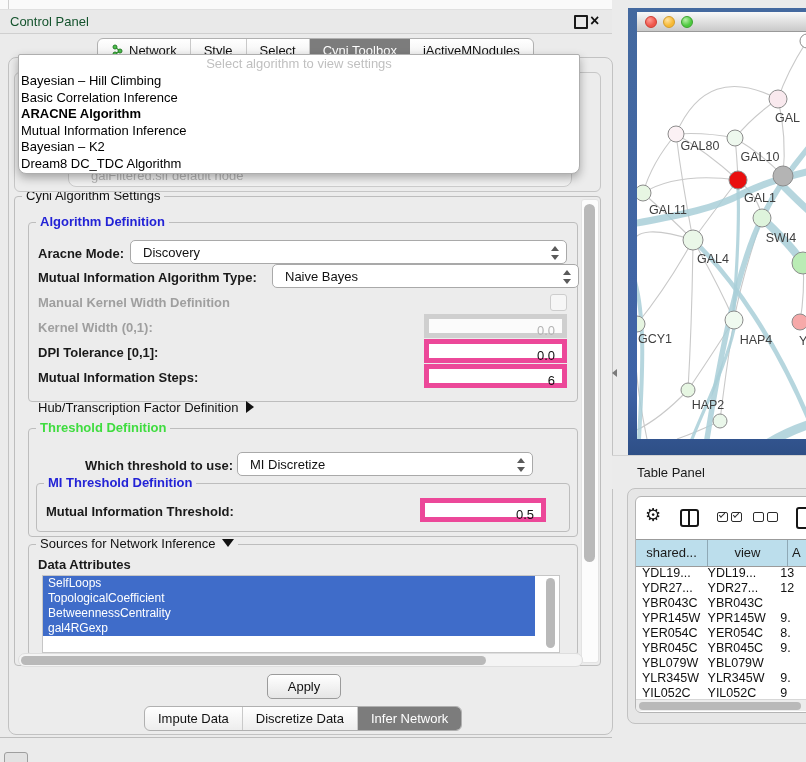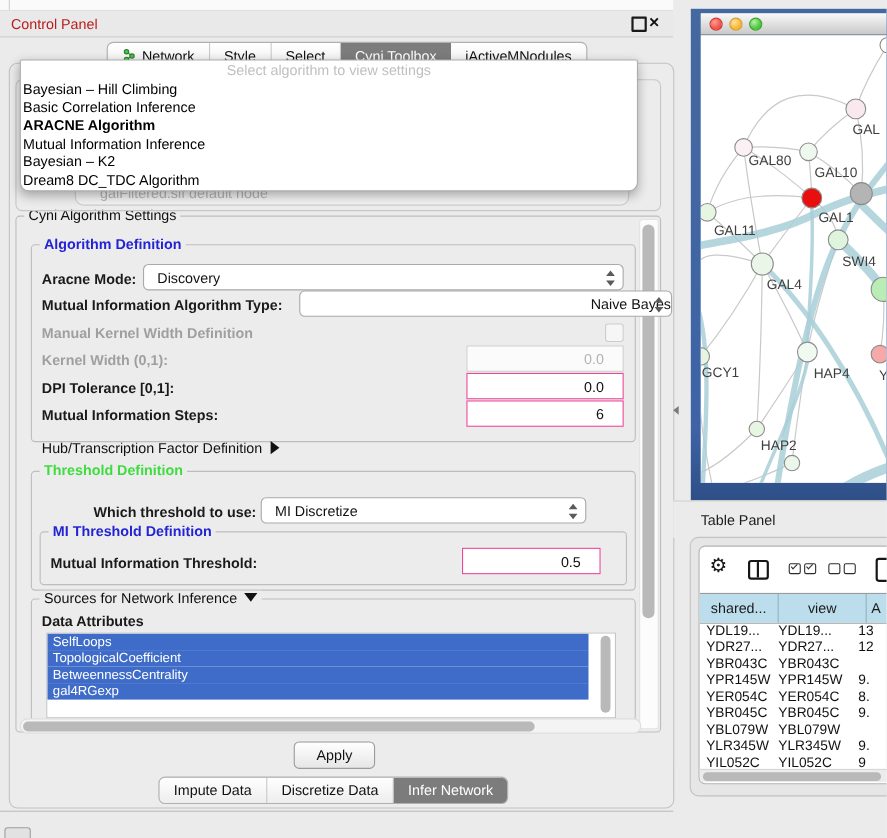--- a/index.html
+++ b/index.html
@@ -6,21 +6,21 @@
   body{
     position:relative;width:806px;height:762px;overflow:hidden;
     background:#ebebeb;font-family:"Liberation Sans","DejaVu Sans",sans-serif;
     font-size:13px;color:#111;
   }
   .abs{position:absolute;}
   
   .top-strip{left:0;top:0;width:612px;height:9px;background:#fafafa;border-bottom:1px solid #e0e0e0;}
   .top-strip .vline{position:absolute;left:8px;top:0;width:1px;height:9px;background:#cfcfcf;}
   .titlebar{left:0;top:10px;width:612px;height:23px;background:#e9e9e9;border-bottom:1px solid #cfcfcf;}
-  .titlebar .title{position:absolute;left:10px;top:4px;color:#b91c1c;}
+  .titlebar .title{position:absolute;left:10px;top:4px;color:#14532d;}
   .float-btn{position:absolute;left:574px;top:5px;width:10px;height:10px;border:2px solid #1a1a1a;border-radius:1px;}
   .close-btn{position:absolute;left:590px;top:0px;font-size:16px;font-weight:bold;color:#111;line-height:22px;}
   
   .panel{left:8px;top:57px;width:603px;height:676px;background:#ececec;border:1px solid #c2c2c2;border-radius:8px;}
   
   .tabstrip{display:flex;align-items:stretch;height:23px;border:1px solid #b0b0b0;border-radius:6px;
     overflow:hidden;background:linear-gradient(#ffffff,#ededed);z-index:5;}
   .tab{display:flex;align-items:center;gap:5px;padding:0 13px;white-space:nowrap;color:#111;
     border-right:1px solid #c9c9c9;cursor:default;}
   .tab:last-child{border-right:none;}
@@ -46,22 +46,22 @@
   .lbl{position:absolute;font-weight:bold;color:#1a1a1a;white-space:nowrap;}
   .lbl.gray{color:#9f9f9f;}
   
   .combo{position:absolute;height:24px;background:#ffffff;border:1px solid #a9a9a9;border-radius:5px;
     line-height:24px;padding-left:12px;box-sizing:border-box;}
   .combo .arrows{position:absolute;right:8px;top:4px;width:8px;height:16px;}
   .combo .arrows:before{content:"";position:absolute;left:1px;top:1px;border-left:4px solid transparent;
     border-right:4px solid transparent;border-bottom:5px solid #5a5a5a;}
   .combo .arrows:after{content:"";position:absolute;left:1px;bottom:1px;border-left:4px solid transparent;
     border-right:4px solid transparent;border-top:5px solid #5a5a5a;}
-  .field{position:absolute;height:24px;background:#ffffff;border:1px solid #ec4899;line-height:24px;
-    text-align:right;padding-right:17px;box-sizing:border-box;}
+  .field{position:absolute;height:24px;background:#ffffff;border:5px solid #ec4899;line-height:24px;
+    text-align:right;padding-right:7px;box-sizing:border-box;}
   .field.disabled{background:#fbfbfb;border-color:#cfcfcf;color:#b4b4b4;}
   .checkbox{position:absolute;width:15px;height:15px;background:#f6f6f6;border:1px solid #cdcdcd;border-radius:3px;}
   .tri-right{display:inline-block;width:0;height:0;border-top:6px solid transparent;
     border-bottom:6px solid transparent;border-left:8px solid #111;vertical-align:-1px;margin-left:8px;}
   .tri-down{display:inline-block;width:0;height:0;border-left:6px solid transparent;
     border-right:6px solid transparent;border-top:8px solid #111;vertical-align:1px;margin-left:6px;}
   
   .vtrack{background:#fcfcfc;border:1px solid #e3e3e3;border-radius:3px;}
   .thumb{background:#b9b9b9;border-radius:6px;}
   .htrack{background:#f4f4f4;border:1px solid #dedede;border-radius:7px;}
@@ -170,21 +170,21 @@
 <div class="abs group" style="left:28px;top:222px;width:548px;height:178px;"></div>
 <div class="chip blue" style="left:36px;top:215px;">Algorithm Definition</div>
 
 <div class="lbl" style="left:38px;top:246px;">Aracne Mode:</div>
 <div class="combo" style="left:130px;top:240px;width:437px;">
   <span>Discovery</span>
   <span class="arrows"></span>
 </div>
 
 <div class="lbl" style="left:38px;top:270px;">Mutual Information Algorithm Type:</div>
-<div class="combo" style="left:272px;top:264px;width:339px;text-align:right;">
+<div class="combo" style="left:272px;top:264px;width:307px;">
   <span>Naive Bayes</span>
   <span class="arrows"></span>
 </div>
 
 <div class="lbl gray" style="left:38px;top:295px;">Manual Kernel Width Definition</div>
 <div class="checkbox" style="left:550px;top:294px;"></div>
 
 <div class="lbl gray" style="left:38px;top:320px;">Kernel Width (0,1):</div>
 <div class="field disabled" style="left:424px;top:314px;width:143px;">0.0</div>
 

